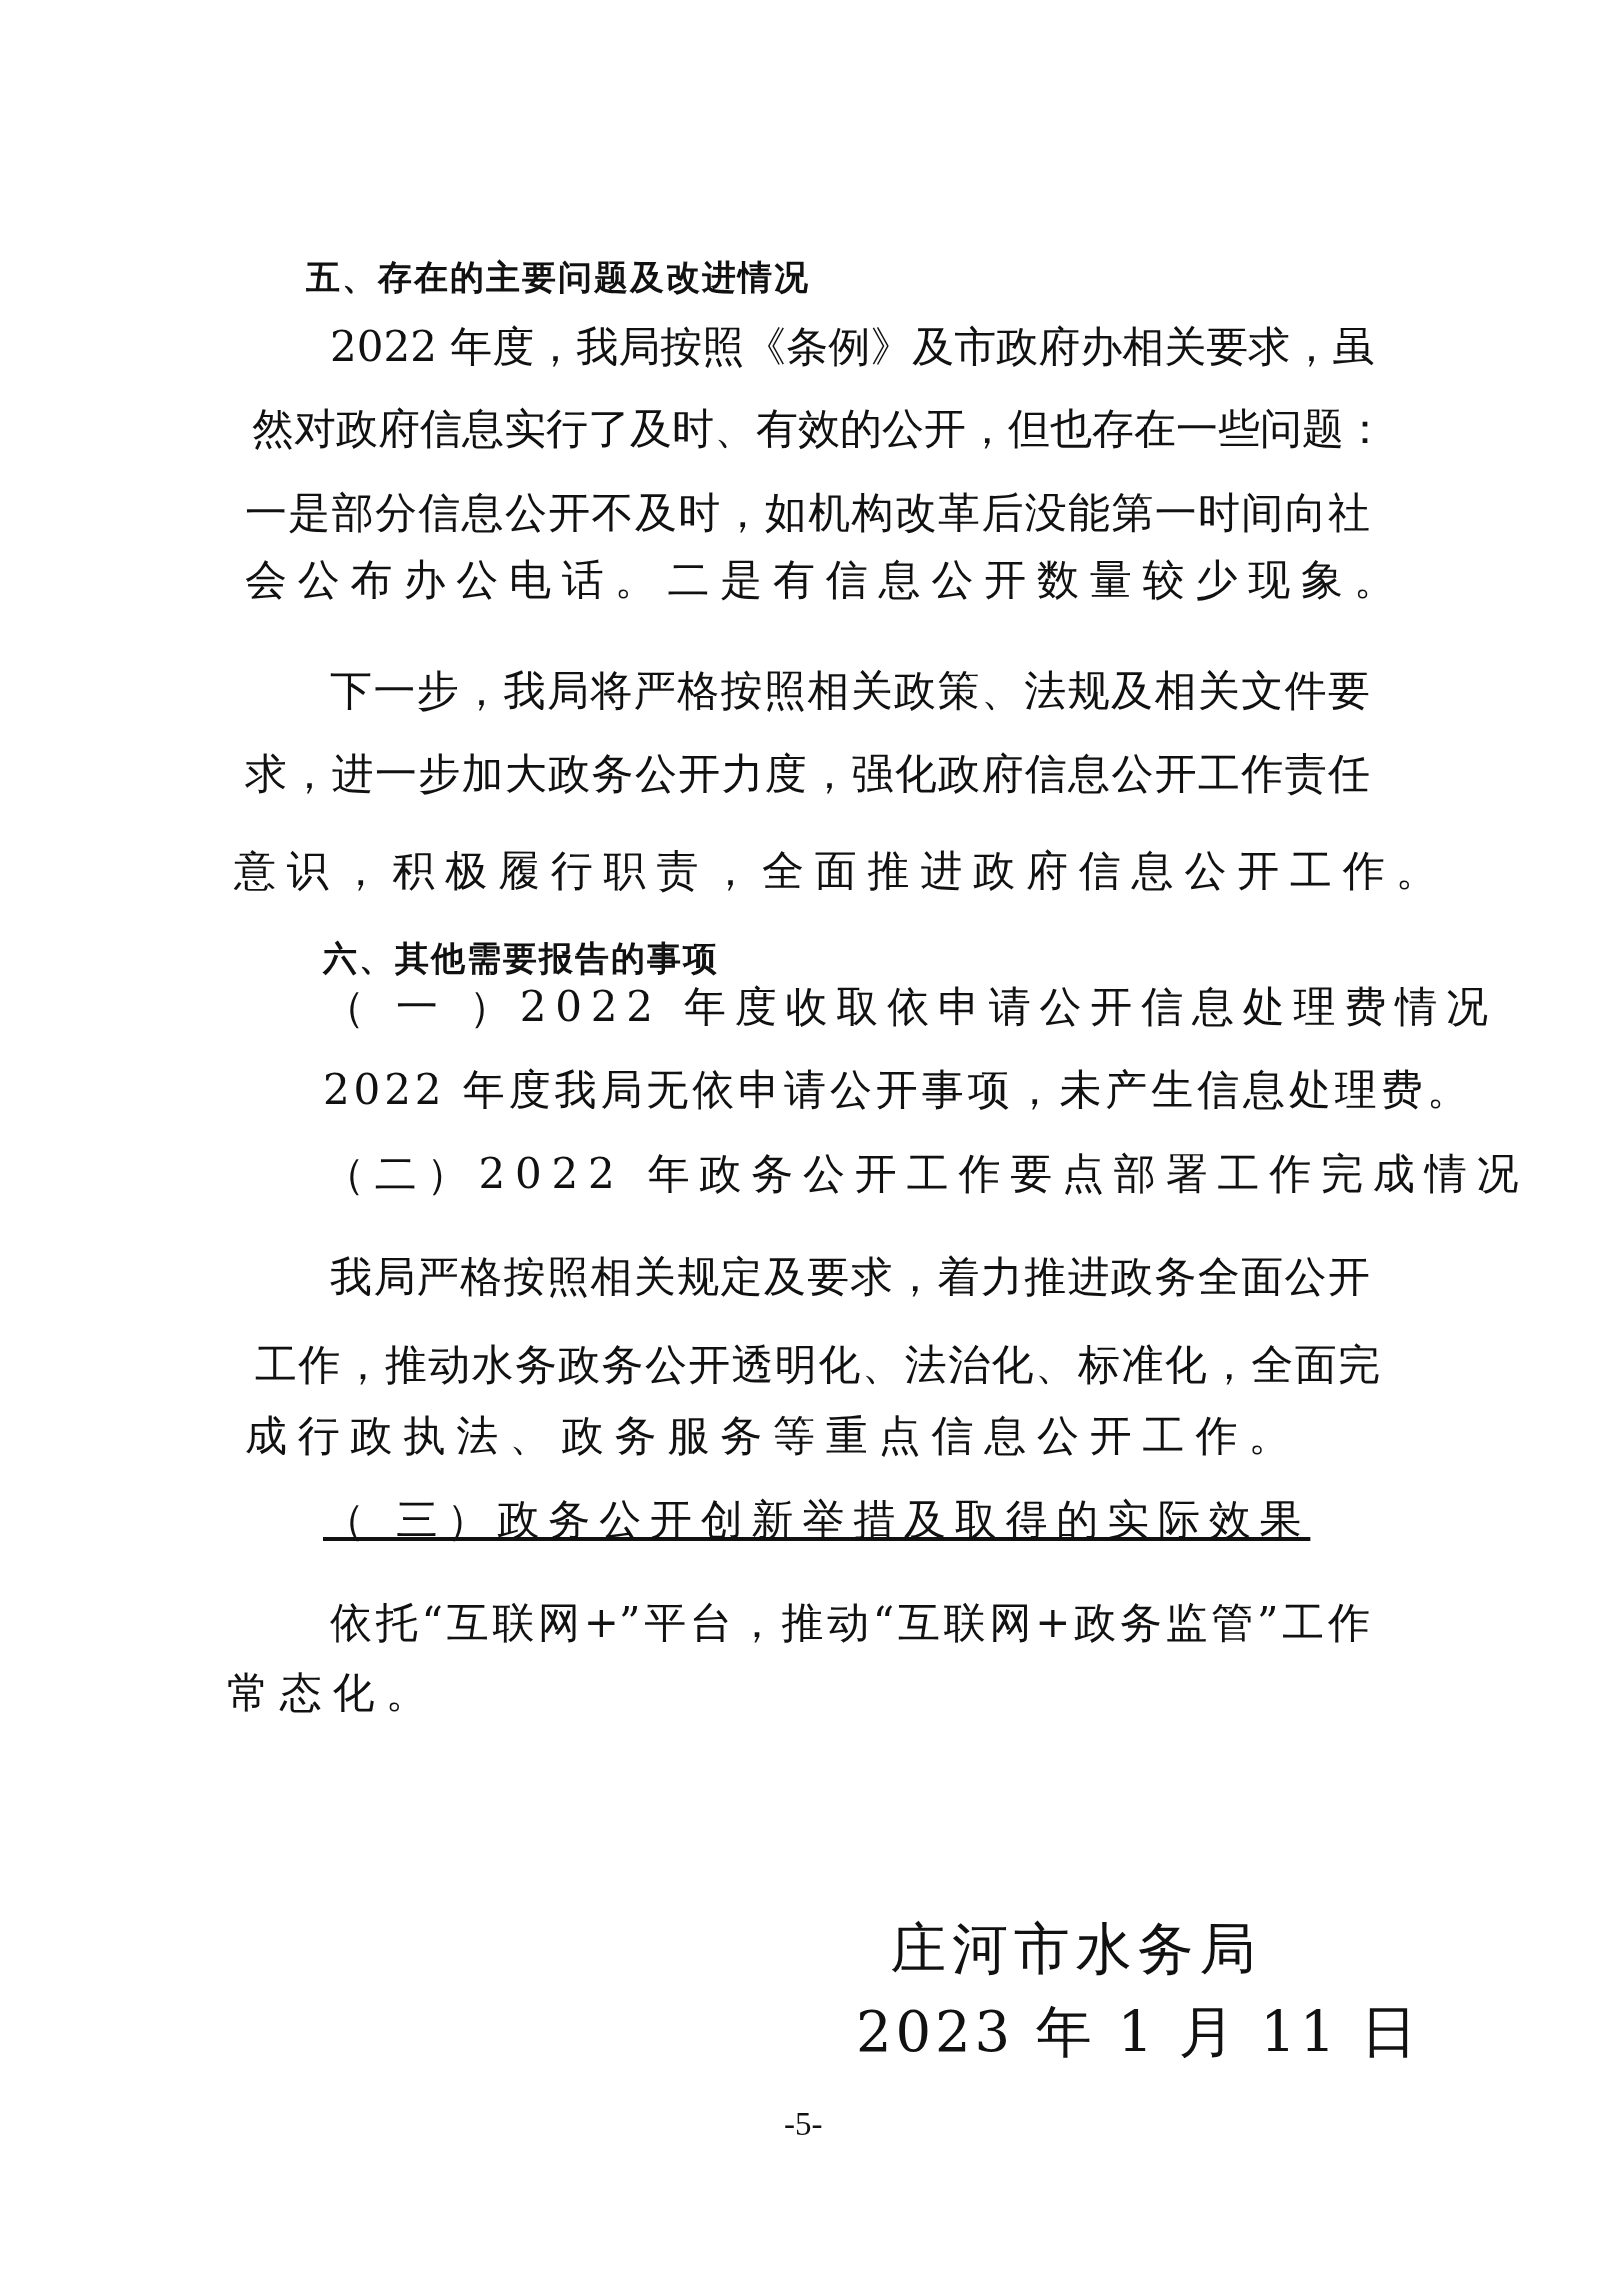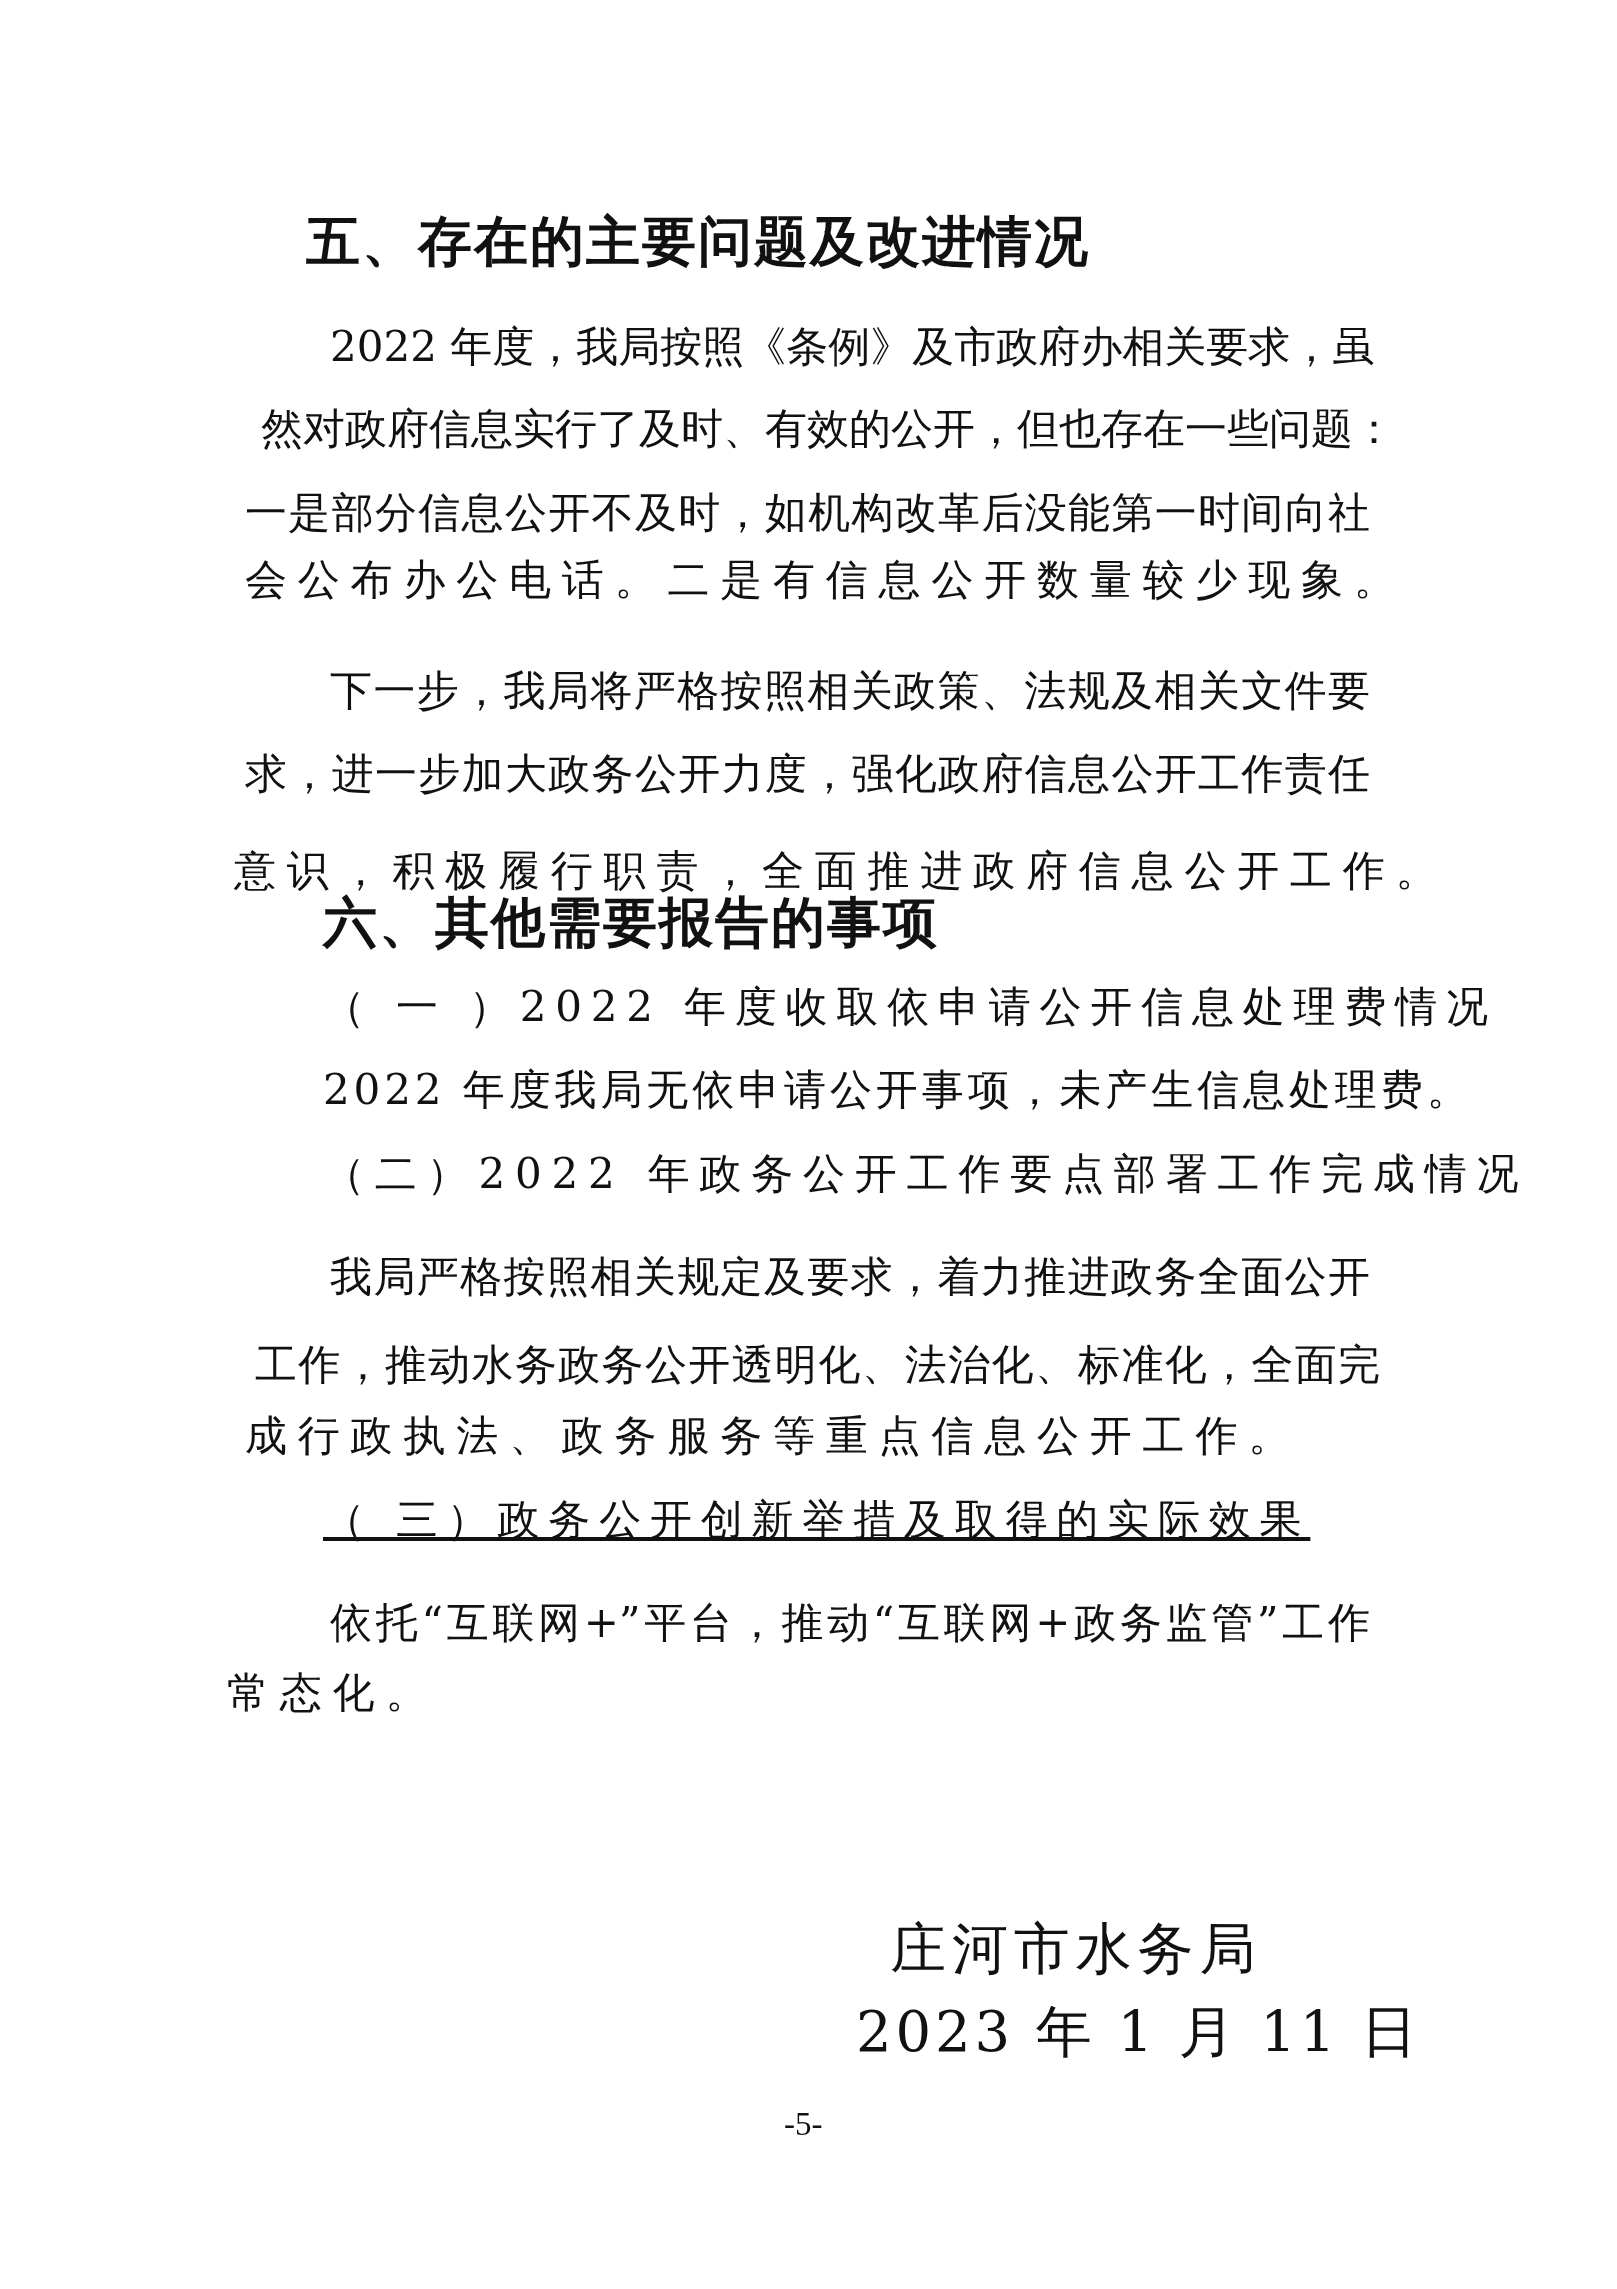--- a/index.html
+++ b/index.html
@@ -18,21 +18,22 @@
     line-height: 55px;
     height: 55px;
     white-space: nowrap;
     letter-spacing: 10.8px;
     transform-origin: left center;
   }
   .heading {
     font-family: "DejaVu Sans", "Liberation Sans", sans-serif;
     font-weight: bold;
     letter-spacing: 2px;
-    font-size: 54px;
+    font-size: 34px;
+    margin-top: 36px;
   }
   .sub {
     letter-spacing: 8.8px;
   }
   .justify {
     width: 1127px;
     text-align: justify;
     text-align-last: justify;
     letter-spacing: 0;
     margin-top: 16px;
@@ -52,21 +53,21 @@
   }
 </style>
 </head>
 <body>
 
 <div>
 
   <div class="line heading" style="left:306px; top:214px;">五、存在的主要问题及改进情况</div>
 
   <div class="line justify" style="left:330px; top:303px; width:1037px;">2022 年度，我局按照《条例》及市政府办相关要求，虽</div>
-  <div class="line justify" style="left:261px; top:385px; width:1125px;">然对政府信息实行了及时、有效的公开，但也存在一些问题：</div>
+  <div class="line justify" style="left:252px; top:385px; width:1125px;">然对政府信息实行了及时、有效的公开，但也存在一些问题：</div>
   <div class="line justify" style="left:245px; top:469px; width:1125px;">一是部分信息公开不及时，如机构改革后没能第一时间向社</div>
   <div class="line" style="left:245px; top:552px;">会公布办公电话。二是有信息公开数量较少现象。</div>
 
   <div class="line justify" style="left:330px; top:647px; width:1040px;">下一步，我局将严格按照相关政策、法规及相关文件要</div>
   <div class="line justify" style="left:245px; top:730px; width:1125px;">求，进一步加大政务公开力度，强化政府信息公开工作责任</div>
   <div class="line" style="left:234px; top:814px;margin-top:29px;">意识，积极履行职责，全面推进政府信息公开工作。</div>
 
   <div class="line heading" style="left:323px; top:895px;">六、其他需要报告的事项</div>
 
   <div class="line sub" style="left:323px; top:979px;">（ 一 ）2022 年度收取依申请公开信息处理费情况</div>

